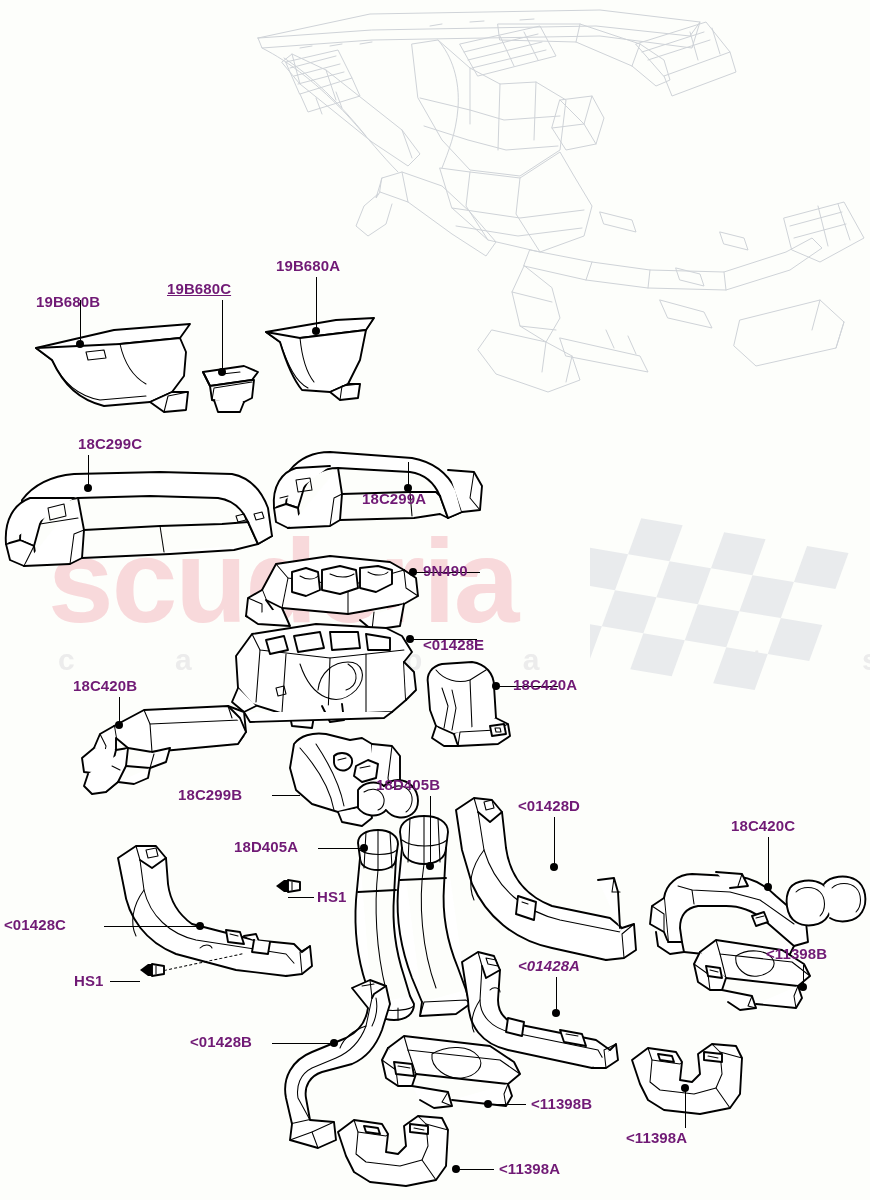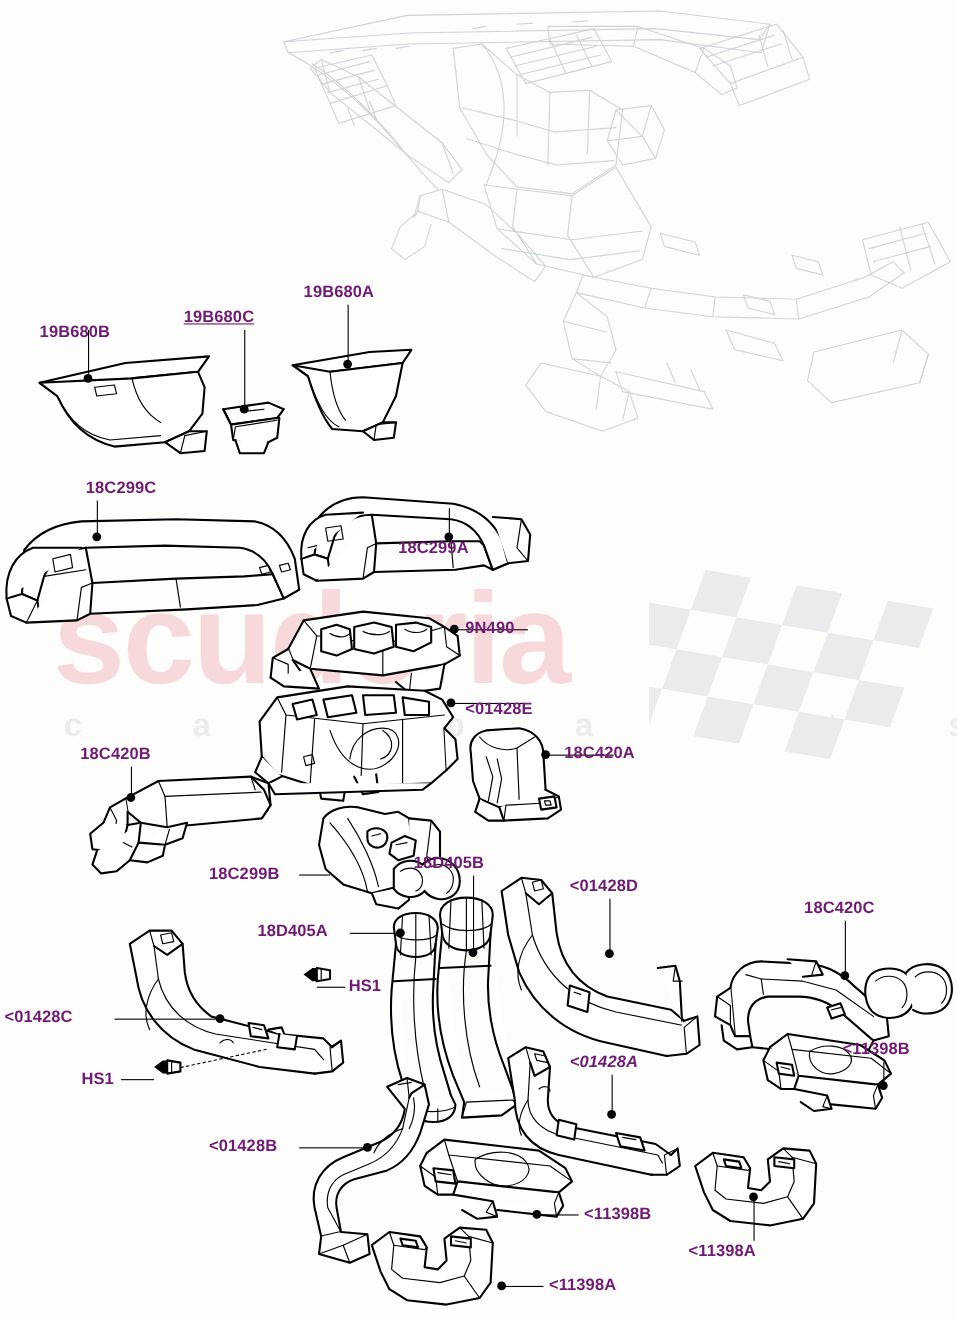--- a/index.html
+++ b/index.html
@@ -504,21 +504,21 @@
 
   <div class="leader h" style="left:498px;top:686px;width:60px;"></div>
   <div class="dot" style="left:492px;top:682px;"></div>
   <div class="lab" style="left:513px;top:677px;">18C420A</div>
 
   <div class="leader v" style="left:119px;top:697px;height:28px;"></div>
   <div class="dot" style="left:115px;top:721px;"></div>
   <div class="lab" style="left:73px;top:678px;">18C420B</div>
 
   <div class="leader h" style="left:272px;top:795px;width:28px;"></div>
-  <div class="lab" style="left:190px;top:787px;text-align:right;">18C299B</div>
+  <div class="lab" style="left:178px;top:787px;text-align:right;">18C299B</div>
 
   <div class="leader v" style="left:430px;top:796px;height:70px;"></div>
   <div class="dot" style="left:426px;top:862px;"></div>
   <div class="lab" style="left:376px;top:777px;">18D405B</div>
 
   <div class="leader v" style="left:554px;top:817px;height:50px;"></div>
   <div class="dot" style="left:550px;top:863px;"></div>
   <div class="lab" style="left:518px;top:798px;">&lt;01428D</div>
 
   <div class="leader v" style="left:768px;top:837px;height:50px;"></div>

